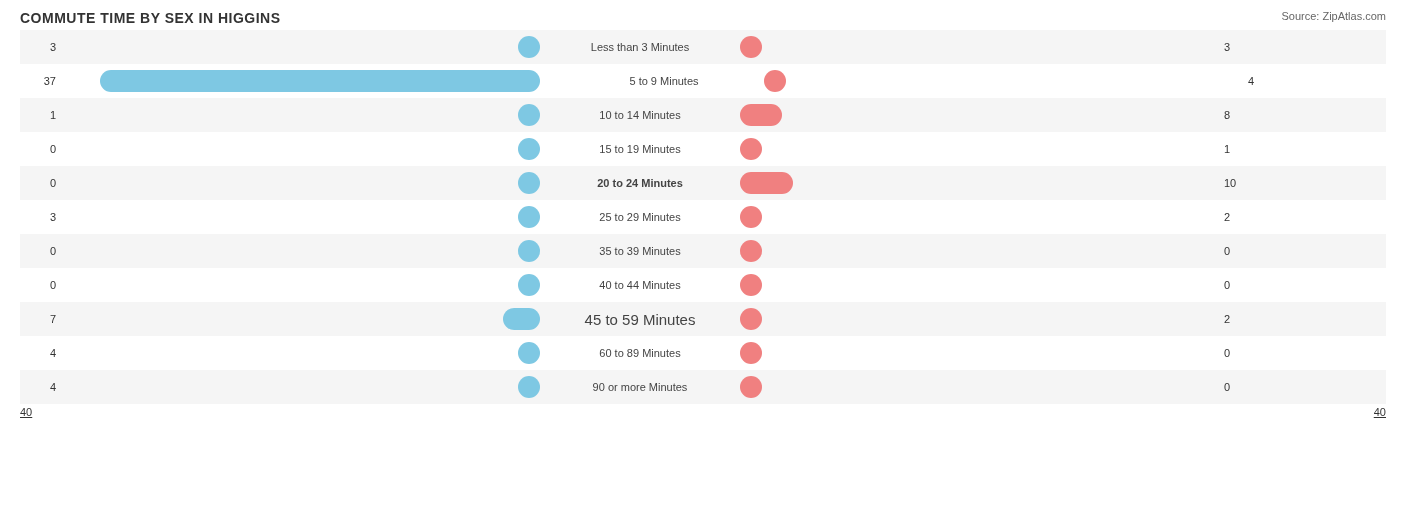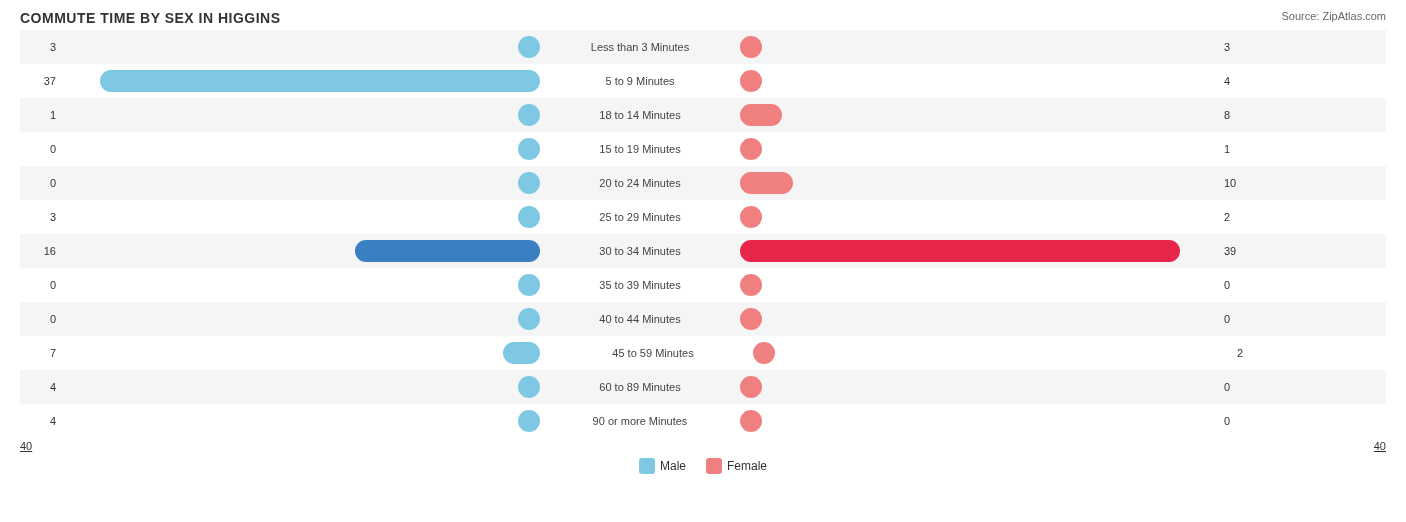--- a/index.html
+++ b/index.html
@@ -150,32 +150,32 @@
     <div class="right-bar-area" style="width:480px; display:flex; justify-content:flex-start; align-items:center;">
       <div class="right-bar" style="width:22px; background:#f08080; border-radius:11px; height:22px;"></div>
     </div>
     <div class="right-value">3</div>
   </div>
       <div class="row">
     <div class="left-value">37</div>
     <div class="left-bar-area" style="width:480px; display:flex; justify-content:flex-end; align-items:center;">
       <div class="left-bar" style="width:440px; background:#7ec8e3; border-radius:11px; height:22px;"></div>
     </div>
-    <div class="label-center" style="width:200px; text-align:center; font-size:11px; color:#444; flex-shrink:0; padding:0 6px;">5 to 9 Minutes</div>
+    <div class="label-center" style="width:200px; text-align:center; font-size:11px; color:#444; flex-shrink:0; padding:0 6px;margin-left:24px;">5 to 9 Minutes</div>
     <div class="right-bar-area" style="width:480px; display:flex; justify-content:flex-start; align-items:center;">
       <div class="right-bar" style="width:22px; background:#f08080; border-radius:11px; height:22px;"></div>
     </div>
     <div class="right-value">4</div>
   </div>
       <div class="row">
     <div class="left-value">1</div>
     <div class="left-bar-area" style="width:480px; display:flex; justify-content:flex-end; align-items:center;">
       <div class="left-bar" style="width:22px; background:#7ec8e3; border-radius:11px; height:22px;"></div>
     </div>
-    <div class="label-center" style="width:200px; text-align:center; font-size:11px; color:#444; flex-shrink:0; padding:0 6px;">18 to 14 Minutes</div>
+    <div class="label-center" style="width:200px; text-align:center; font-size:11px; color:#444; flex-shrink:0; padding:0 6px;">10 to 14 Minutes</div>
     <div class="right-bar-area" style="width:480px; display:flex; justify-content:flex-start; align-items:center;">
       <div class="right-bar" style="width:41.8px; background:#f08080; border-radius:11px; height:22px;"></div>
     </div>
     <div class="right-value">8</div>
   </div>
       <div class="row">
     <div class="left-value">0</div>
     <div class="left-bar-area" style="width:480px; display:flex; justify-content:flex-end; align-items:center;">
       <div class="left-bar" style="width:22px; background:#7ec8e3; border-radius:11px; height:22px;"></div>
     </div>
@@ -183,49 +183,38 @@
     <div class="right-bar-area" style="width:480px; display:flex; justify-content:flex-start; align-items:center;">
       <div class="right-bar" style="width:22px; background:#f08080; border-radius:11px; height:22px;"></div>
     </div>
     <div class="right-value">1</div>
   </div>
       <div class="row">
     <div class="left-value">0</div>
     <div class="left-bar-area" style="width:480px; display:flex; justify-content:flex-end; align-items:center;">
       <div class="left-bar" style="width:22px; background:#7ec8e3; border-radius:11px; height:22px;"></div>
     </div>
-    <div class="label-center" style="width:200px; text-align:center; font-size:11px; color:#444; flex-shrink:0; padding:0 6px;">20 to 24 Minutes</div>
+    <div class="label-center" style="width:200px; text-align:center; font-size:11px; color:#444; flex-shrink:0; padding:0 6px;font-weight:bold;">20 to 24 Minutes</div>
     <div class="right-bar-area" style="width:480px; display:flex; justify-content:flex-start; align-items:center;">
       <div class="right-bar" style="width:52.8px; background:#f08080; border-radius:11px; height:22px;"></div>
     </div>
     <div class="right-value">10</div>
   </div>
       <div class="row">
     <div class="left-value">3</div>
     <div class="left-bar-area" style="width:480px; display:flex; justify-content:flex-end; align-items:center;">
       <div class="left-bar" style="width:22px; background:#7ec8e3; border-radius:11px; height:22px;"></div>
     </div>
     <div class="label-center" style="width:200px; text-align:center; font-size:11px; color:#444; flex-shrink:0; padding:0 6px;">25 to 29 Minutes</div>
     <div class="right-bar-area" style="width:480px; display:flex; justify-content:flex-start; align-items:center;">
       <div class="right-bar" style="width:22px; background:#f08080; border-radius:11px; height:22px;"></div>
     </div>
     <div class="right-value">2</div>
   </div>
       <div class="row">
-    <div class="left-value">16</div>
-    <div class="left-bar-area" style="width:480px; display:flex; justify-content:flex-end; align-items:center;">
-      <div class="left-bar" style="width:184.79999999999998px; background:#3a7fc1; border-radius:11px; height:22px;"></div>
-    </div>
-    <div class="label-center" style="width:200px; text-align:center; font-size:11px; color:#444; flex-shrink:0; padding:0 6px;">30 to 34 Minutes</div>
-    <div class="right-bar-area" style="width:480px; display:flex; justify-content:flex-start; align-items:center;">
-      <div class="right-bar" style="width:440px; background:#e8254a; border-radius:11px; height:22px;"></div>
-    </div>
-    <div class="right-value">39</div>
-  </div>
-      <div class="row">
     <div class="left-value">0</div>
     <div class="left-bar-area" style="width:480px; display:flex; justify-content:flex-end; align-items:center;">
       <div class="left-bar" style="width:22px; background:#7ec8e3; border-radius:11px; height:22px;"></div>
     </div>
     <div class="label-center" style="width:200px; text-align:center; font-size:11px; color:#444; flex-shrink:0; padding:0 6px;">35 to 39 Minutes</div>
     <div class="right-bar-area" style="width:480px; display:flex; justify-content:flex-start; align-items:center;">
       <div class="right-bar" style="width:22px; background:#f08080; border-radius:11px; height:22px;"></div>
     </div>
     <div class="right-value">0</div>
   </div>
@@ -238,21 +227,21 @@
     <div class="right-bar-area" style="width:480px; display:flex; justify-content:flex-start; align-items:center;">
       <div class="right-bar" style="width:22px; background:#f08080; border-radius:11px; height:22px;"></div>
     </div>
     <div class="right-value">0</div>
   </div>
       <div class="row">
     <div class="left-value">7</div>
     <div class="left-bar-area" style="width:480px; display:flex; justify-content:flex-end; align-items:center;">
       <div class="left-bar" style="width:37.400000000000006px; background:#7ec8e3; border-radius:11px; height:22px;"></div>
     </div>
-    <div class="label-center" style="width:200px; text-align:center; font-size:11px; color:#444; flex-shrink:0; padding:0 6px;margin-left:13px;">45 to 59 Minutes</div>
+    <div class="label-center" style="width:200px; text-align:center; font-size:15px; color:#444; flex-shrink:0; padding:0 6px;">45 to 59 Minutes</div>
     <div class="right-bar-area" style="width:480px; display:flex; justify-content:flex-start; align-items:center;">
       <div class="right-bar" style="width:22px; background:#f08080; border-radius:11px; height:22px;"></div>
     </div>
     <div class="right-value">2</div>
   </div>
       <div class="row">
     <div class="left-value">4</div>
     <div class="left-bar-area" style="width:480px; display:flex; justify-content:flex-end; align-items:center;">
       <div class="left-bar" style="width:22px; background:#7ec8e3; border-radius:11px; height:22px;"></div>
     </div>
@@ -273,23 +262,13 @@
     </div>
     <div class="right-value">0</div>
   </div>
     </div>
 
   <div class="axis-labels">
     <span>40</span>
     <span>40</span>
   </div>
 
-  <div class="legend">
-    <div class="legend-item">
-      <div class="legend-box" style="background:#7ec8e3;"></div>
-      <span>Male</span>
-    </div>
-    <div class="legend-item">
-      <div class="legend-box" style="background:#f08080;"></div>
-      <span>Female</span>
-    </div>
-  </div>
 </div>
 
 </body></html>

